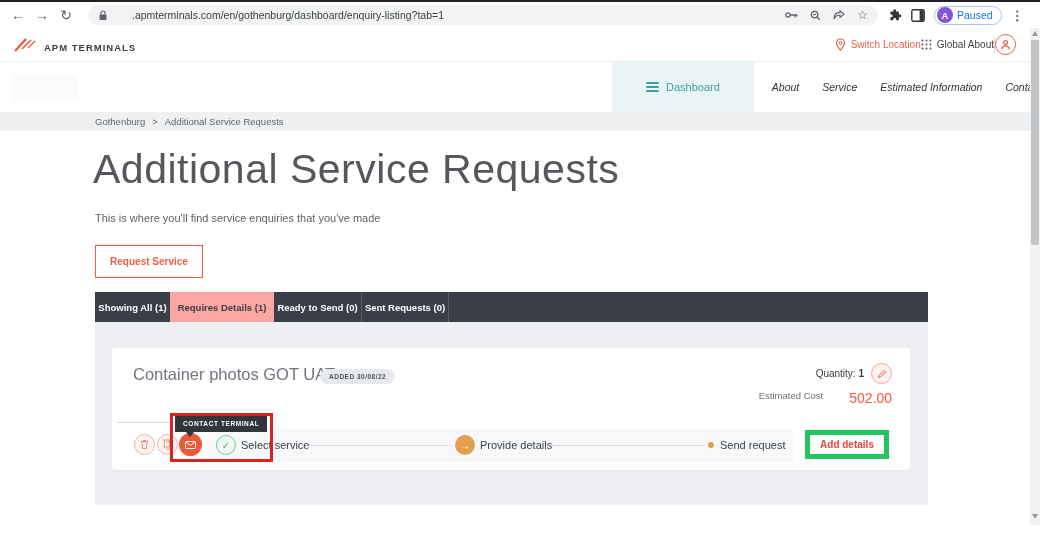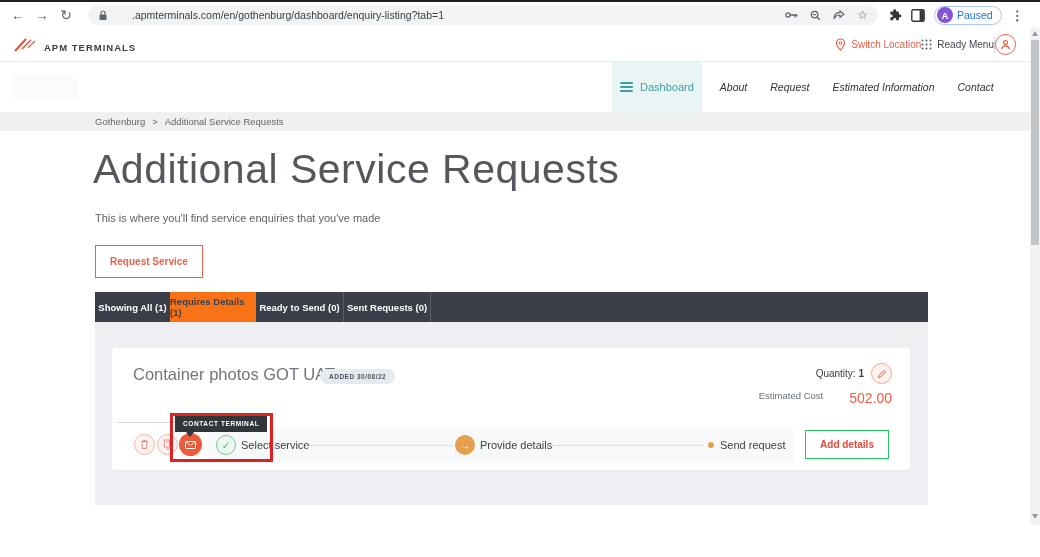--- a/index.html
+++ b/index.html
@@ -35,21 +35,21 @@
   .dark-t{color:#41464c;}
   .vdiv{width:1px;height:16px;background:#d7d9dc;}
   .acct-circle{width:21px;height:21px;border-radius:50%;border:1.5px solid #e8614a;
     display:flex;align-items:center;justify-content:center;box-sizing:border-box;}
 
   
   .navband{left:0;top:62px;width:1030px;height:50px;background:#fff;display:flex;align-items:center;}
   .ghost-logo{position:absolute;left:12px;top:12px;width:66px;height:26px;background:#fbfbfb;
     border-radius:2px;}
   .dash-tab{height:50px;display:flex;align-items:center;gap:7px;background:#e9f4f4;
-    padding:0 8px;margin-left:612px;cursor:pointer;}
+    padding:0 34px;margin-left:612px;cursor:pointer;}
   .dash-label{font-size:11px;color:#3f9fa5;}
   .hamb{display:flex;flex-direction:column;gap:2.5px;}
   .hamb span{display:block;width:13px;height:1.8px;background:#3f9fa5;border-radius:1px;}
   .navlinks{display:flex;align-items:center;gap:23px;margin-left:18px;}
   .navlink{font-size:10.5px;color:#2f343a;cursor:pointer;white-space:nowrap;font-style:italic;}
 
   
   .crumb{left:0;top:112px;width:1030px;height:19px;background:#eef0f1;display:flex;align-items:center;}
   .crumb-inner{margin-left:95px;font-size:9.5px;color:#5f666d;display:flex;gap:7px;align-items:center;}
 
@@ -58,21 +58,21 @@
   .subtitle{left:95px;top:212px;font-size:11px;color:#5d6268;}
   .req-btn{left:95px;top:245px;width:108px;height:33px;border:1px solid #e8614a;background:#fff;
     color:#e8614a;font-size:10px;font-weight:bold;display:flex;align-items:center;justify-content:center;
     cursor:pointer;box-sizing:border-box;}
 
   
   .tabbar{left:95px;top:292px;width:833px;height:30px;background:#3a3e49;display:flex;}
   .tab{height:30px;display:flex;align-items:center;justify-content:center;font-size:9.5px;
     font-weight:bold;color:#fff;cursor:pointer;box-sizing:border-box;}
   .tab.t1{width:75px;}
-  .tab.t2{width:86px;background:#f97316;color:#3c4046;}
+  .tab.t2{width:104px;background:#fca5a5;color:#3c4046;}
   .tab.t3{width:88px;border-right:1px solid #5a5e67;}
   .tab.t4{width:87px;border-right:1px solid #5a5e67;}
 
   
   .graysec{left:95px;top:322px;width:833px;height:183px;background:#edeff3;}
   .card{left:112px;top:348px;width:798px;height:122px;background:#fff;border-radius:4px;
     box-shadow:0 1px 2px rgba(0,0,0,0.04);}
   .card-title{left:21px;top:17px;font-size:16.5px;color:#6e757e;}
   .badge{left:208px;top:21px;background:#e6e9ed;color:#4e545b;font-size:6.5px;font-weight:bold;
     letter-spacing:0.5px;padding:4px 9px;border-radius:9px;}
@@ -98,21 +98,21 @@
     box-sizing:border-box;}
   .step-label{font-size:11px;color:#3d4248;}
   .lbl-select{left:129px;top:91px;}
   .conn1{left:194px;top:97px;width:146px;border-top:1px dotted #c3c7cc;}
   .step-current{left:343px;top:87px;width:20px;height:20px;border-radius:50%;background:#e4a04f;
     color:#fff;font-size:10px;font-weight:bold;display:flex;align-items:center;justify-content:center;}
   .lbl-provide{left:368px;top:91px;}
   .conn2{left:440px;top:97px;width:152px;border-top:1px dotted #c3c7cc;}
   .step-pending{left:596px;top:94px;width:6px;height:6px;border-radius:50%;background:#dda24e;}
   .lbl-send{left:608px;top:91px;}
-  .add-btn{left:693px;top:82px;width:84px;height:29px;border:1px solid #22c55e;background:#fff;
+  .add-btn{left:693px;top:82px;width:84px;height:29px;border:5px solid #22c55e;background:#fff;
     color:#e8453a;font-size:10px;font-weight:bold;display:flex;align-items:center;justify-content:center;
     cursor:pointer;box-sizing:border-box;}
 
   .tooltip{left:63px;top:67px;height:17px;background:#32353c;color:#fff;font-size:6.5px;font-weight:bold;
     letter-spacing:0.6px;display:flex;align-items:center;padding:0 8px;white-space:nowrap;}
   .tooltip-tail{left:74px;top:84px;width:0;height:0;border-left:4px solid transparent;
     border-right:4px solid transparent;border-top:5px solid #32353c;}
   .redbox{left:58px;top:65px;width:103px;height:49px;border:3px solid #dd2321;box-sizing:border-box;
     pointer-events:none;}
 
@@ -209,21 +209,21 @@
               <circle cx="5.5" cy="1.5" r="1"></circle>
               <circle cx="9.5" cy="1.5" r="1"></circle>
               <circle cx="1.5" cy="5.5" r="1"></circle>
               <circle cx="5.5" cy="5.5" r="1"></circle>
               <circle cx="9.5" cy="5.5" r="1"></circle>
               <circle cx="1.5" cy="9.5" r="1"></circle>
               <circle cx="5.5" cy="9.5" r="1"></circle>
               <circle cx="9.5" cy="9.5" r="1"></circle>
             </g>
           </svg>
-        <span class="dark-t">Ready Menu</span>
+        <span class="dark-t">Global About</span>
       </span>
       <span class="vdiv"></span>
       <span class="acct-circle">
         <svg width="11" height="11" viewBox="0 0 11 11">
             <circle cx="5.5" cy="3.6" r="2" fill="none" stroke="#e8614a" stroke-width="1.2"></circle>
             <path d="M1.6 10a4 4 0 0 1 7.8 0" fill="none" stroke="#e8614a" stroke-width="1.2"></path>
           </svg>
       </span>
     </div>
   </div>
@@ -233,21 +233,21 @@
     <div class="dash-tab">
       <span class="hamb">
           <span></span>
           <span></span>
           <span></span>
         </span>
       <span class="dash-label">Dashboard</span>
     </div>
     <div class="navlinks">
       <span class="navlink">About</span>
-      <span class="navlink">Request</span>
+      <span class="navlink">Service</span>
       <span class="navlink">Estimated Information</span>
       <span class="navlink">Contact</span>
 
     </div>
   </div>
 
   <div class="abs crumb">
     <div class="crumb-inner">
       <span>Gothenburg</span>
       <span>&gt;</span>

